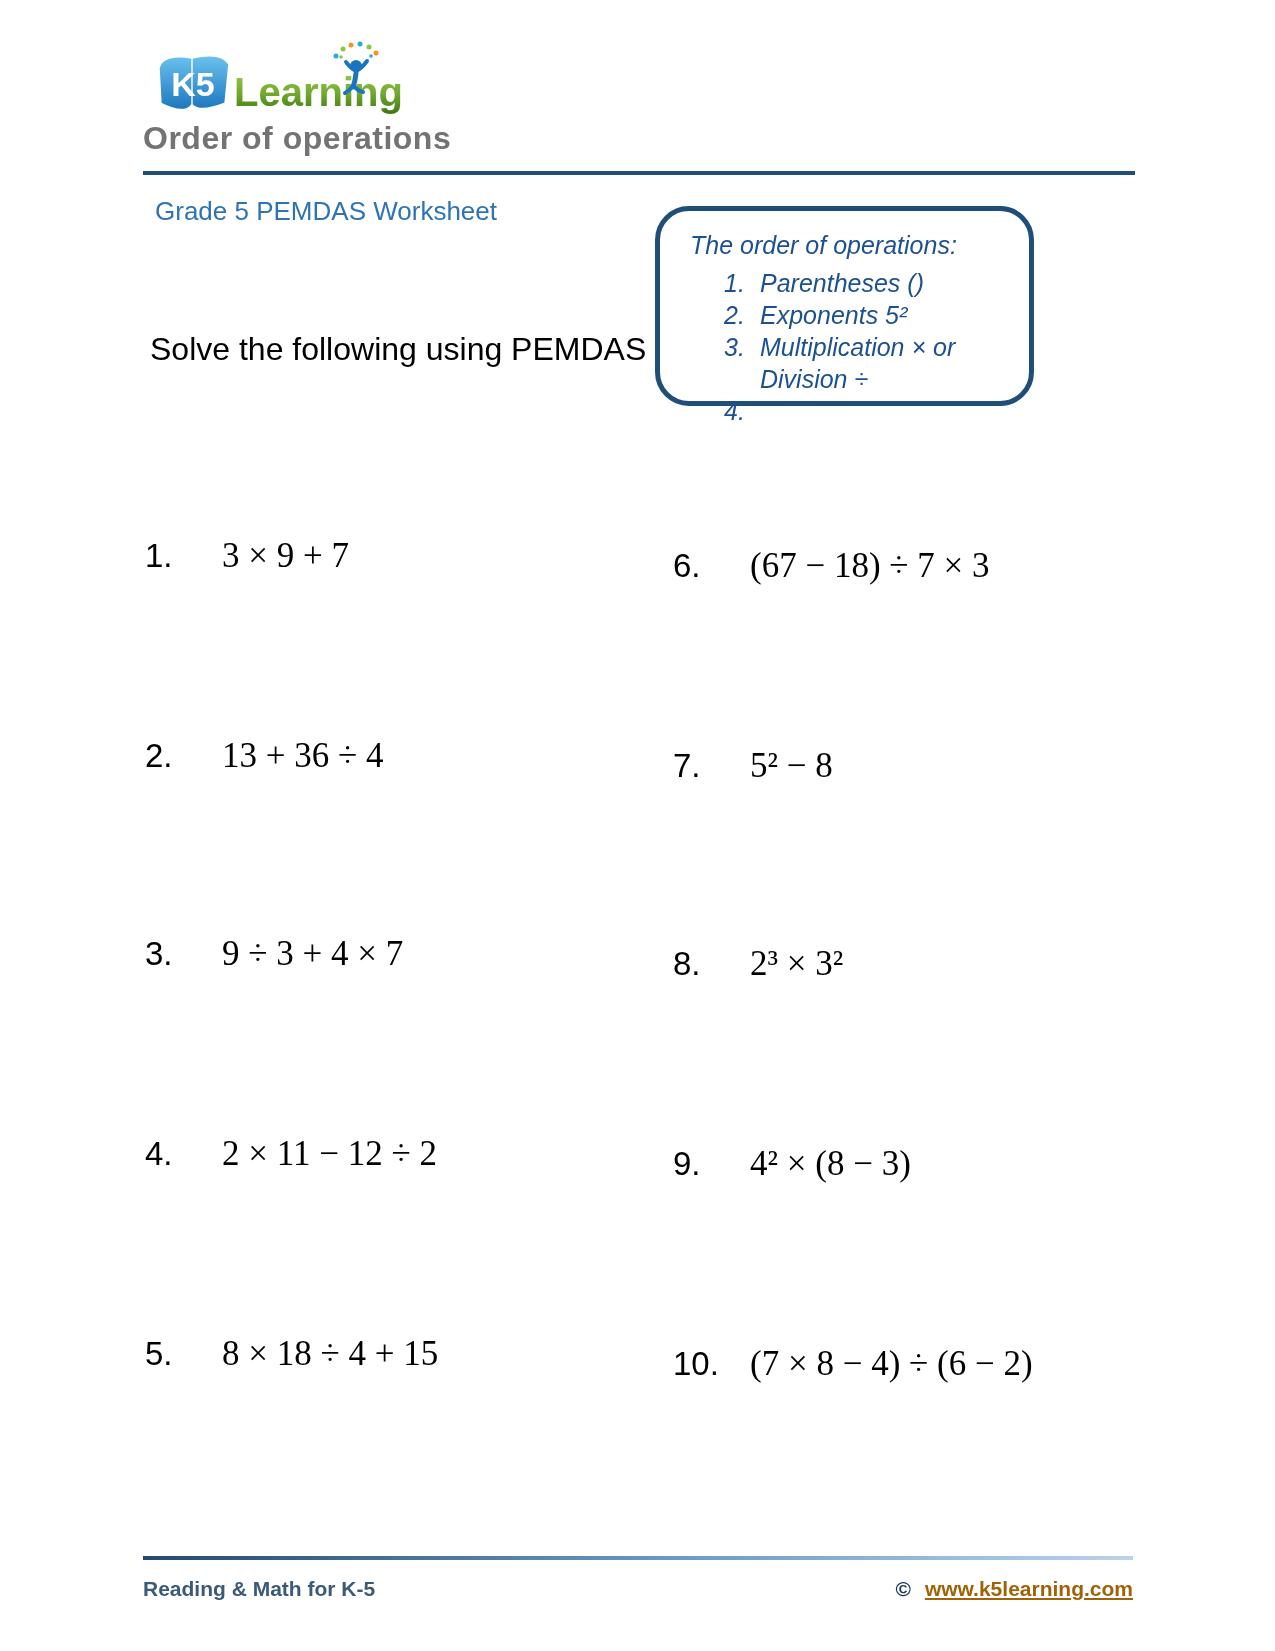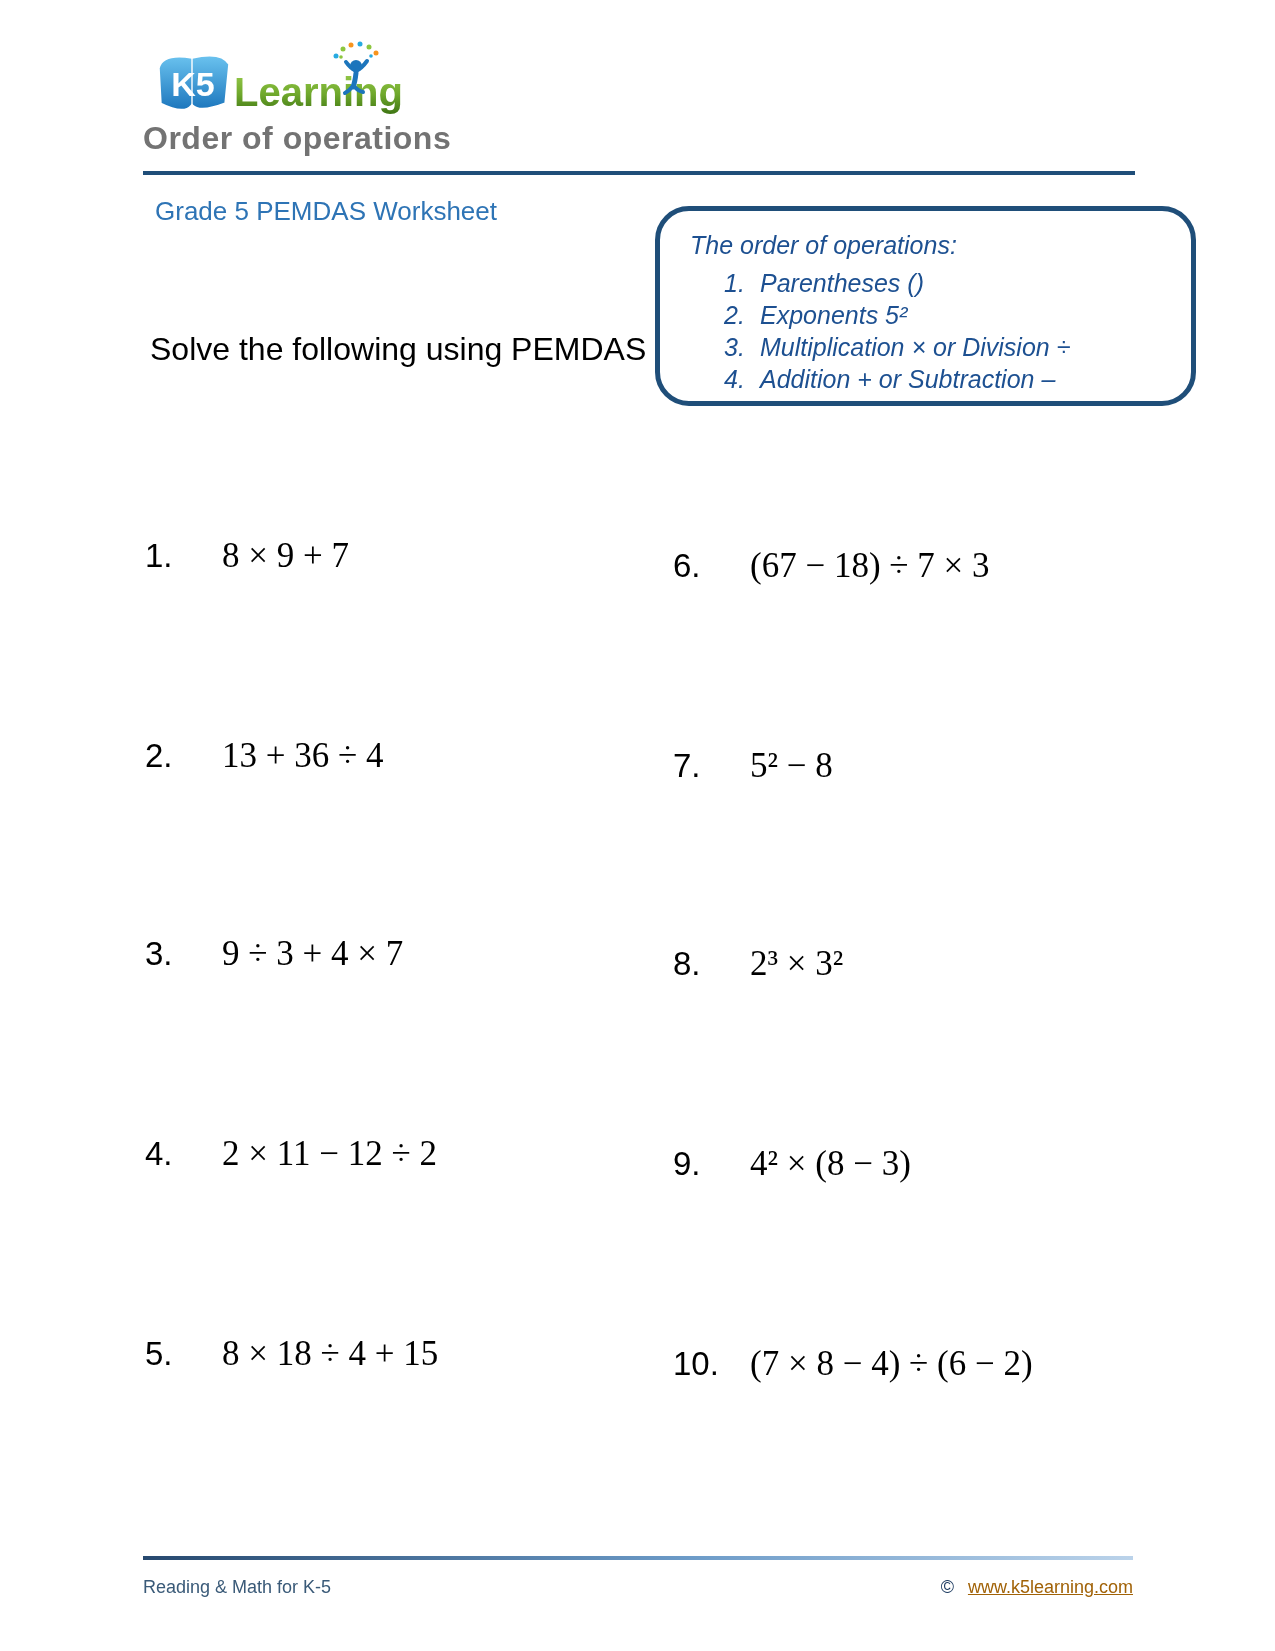--- a/index.html
+++ b/index.html
@@ -26,21 +26,21 @@
     font-size:32px;font-weight:bold;color:#737373;
     letter-spacing:0.5px;
   }
   .subtitle{
     left:143px;top:196px;
     font-size:26px;color:#2E74B5;margin-left:12px;
   }
 
   
   .rules-box{
-    left:655px;top:206px;width:541px;height:200px;
+    left:655px;top:206px;width:379px;height:200px;
     box-sizing:border-box;
     border:5px solid #1F4E79;
     border-radius:34px;
     color:#1D5091;
     font-style:italic;
     padding:20px 10px 0 30px;
   }
   .rules-heading{font-size:25px;margin:0 0 7px 0;}
   .rules-item{
     display:flex;
@@ -68,21 +68,21 @@
   .col-right{left:673px;}
 
   
   .footer-line{
     left:143px;top:1556px;width:990px;height:4px;
     background:linear-gradient(to right,#27496F 0%,#6C9BC8 55%,#BBD3EA 100%);
   }
   .footer{
     left:143px;top:1577px;width:990px;
     display:flex;justify-content:space-between;align-items:baseline;
-    font-size:18px;color:#3A5A78;
+    font-size:21px;color:#3A5A78;font-weight:bold;
   }
   .footer-right{display:flex;gap:14px;align-items:baseline;color:#17365D;}
   .footer-link{color:#a16207;text-decoration:underline;cursor:pointer;}
 </style>
 </head>
 <body>
 
 <div class="abs logo">
   <svg width="280" height="88" viewBox="0 0 280 88">
     <defs>
@@ -141,29 +141,28 @@
   <div class="rules-item">
     <span class="rnum">2.</span>
     <span>Exponents 5²</span>
   </div>
   <div class="rules-item">
     <span class="rnum">3.</span>
     <span>Multiplication × or Division ÷</span>
   </div>
   <div class="rules-item">
     <span class="rnum">4.</span>
-    <span>Addition + or Subtraction –</span>
   </div>
 </div>
 
 <div class="abs instruction">Solve the following using PEMDAS</div>
 
 <div class="abs prow col-left" style="top:536px">
   <span class="pnum">1.</span>
-  <span class="pexpr">8 × 9 + 7</span>
+  <span class="pexpr">3 × 9 + 7</span>
 </div>
 <div class="abs prow col-left" style="top:736px">
   <span class="pnum">2.</span>
   <span class="pexpr">13 + 36 ÷ 4</span>
 </div>
 <div class="abs prow col-left" style="top:934px">
   <span class="pnum">3.</span>
   <span class="pexpr">9 ÷ 3 + 4 × 7</span>
 </div>
 <div class="abs prow col-left" style="top:1134px">

